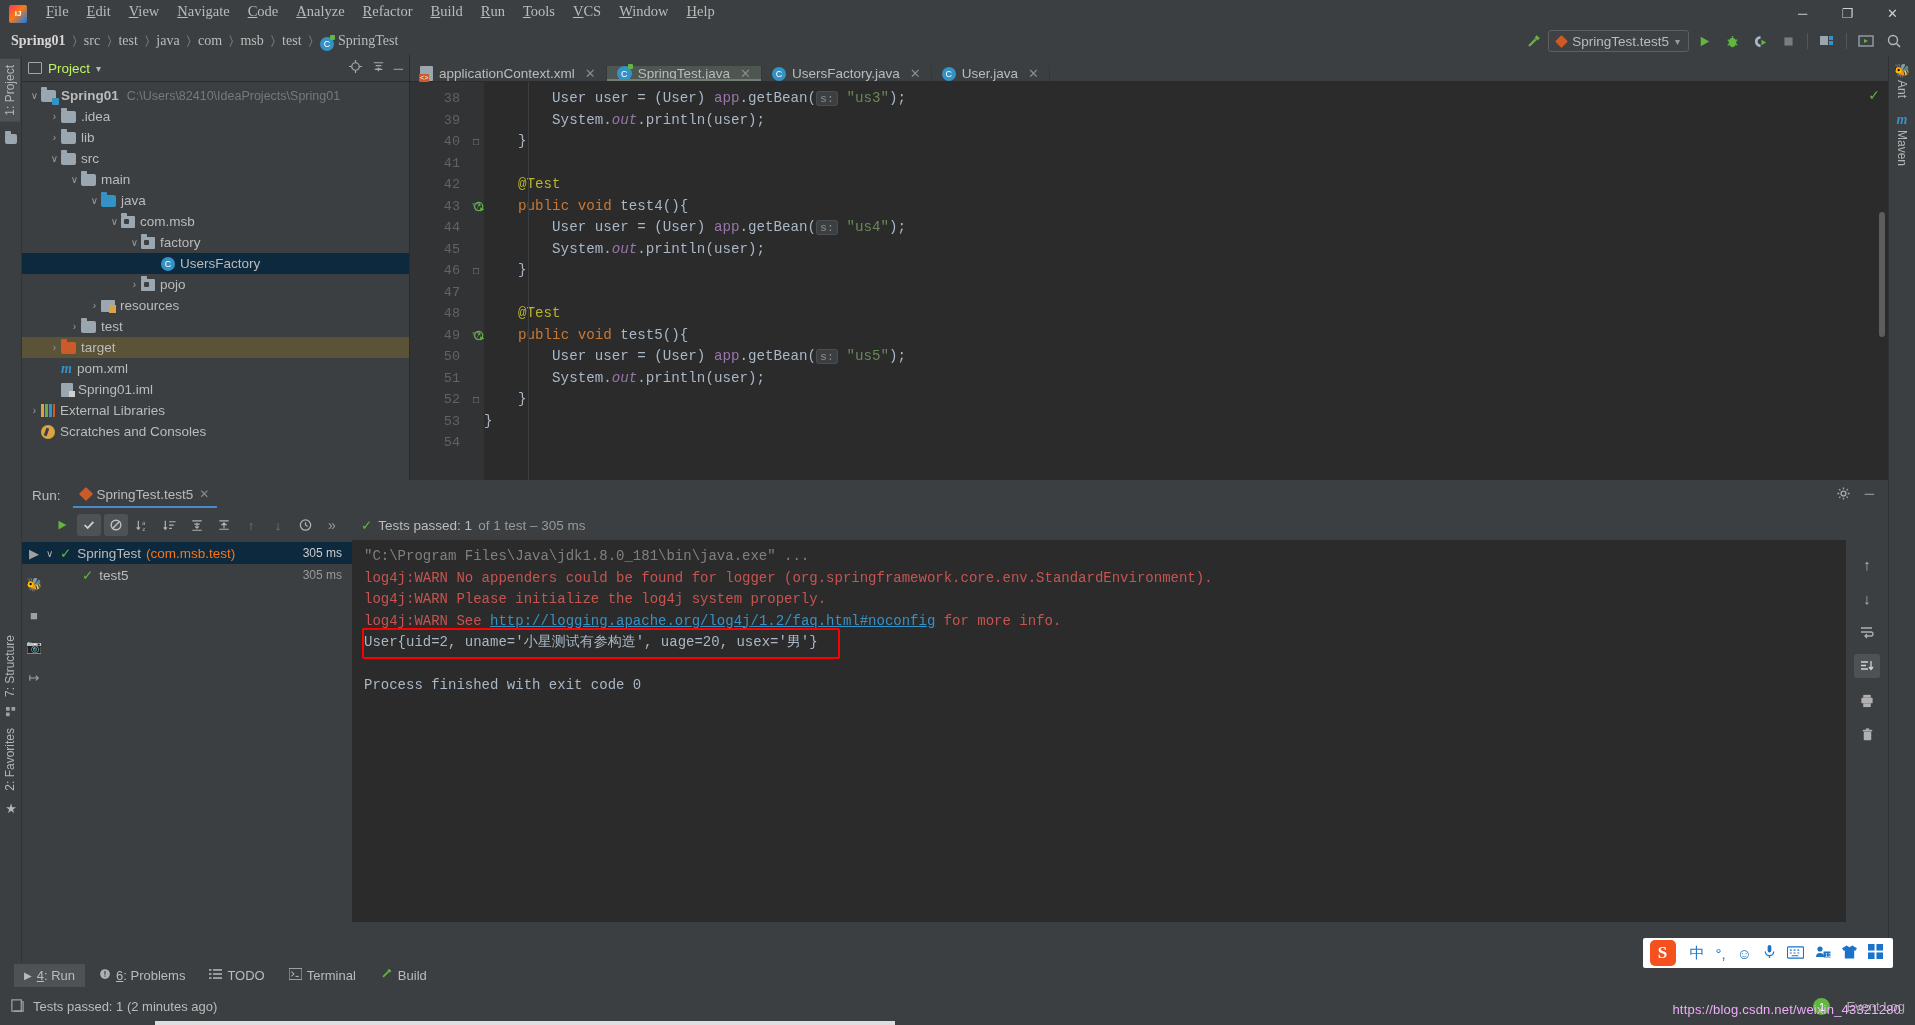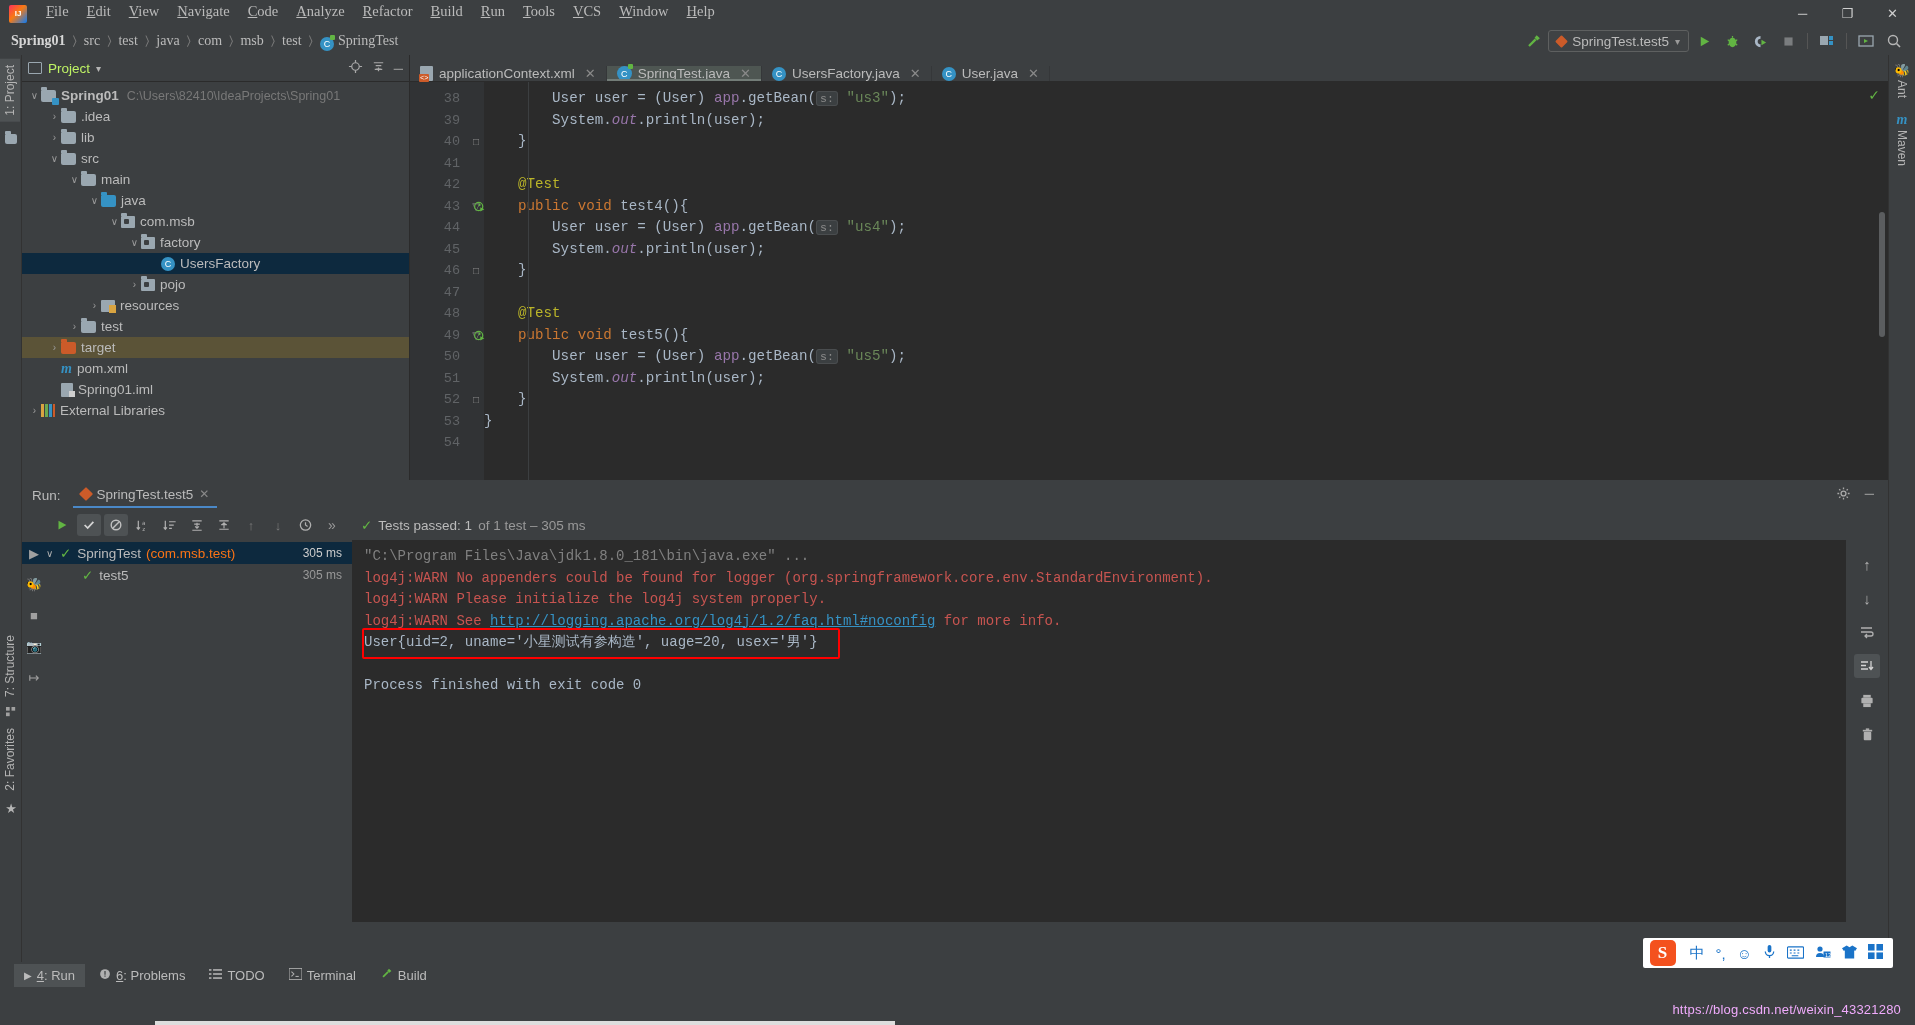--- a/index.html
+++ b/index.html
@@ -534,20 +534,27 @@
             <span class="iml-ico"></span>
           </span>
           <span class="node-label">Spring01.iml</span>
         </div>
         <div class="node" style="padding-left: 6px;">
           <span class="arrow">›</span>
           <span class="node-ico">
             <span class="lib-ico"></span>
           </span>
           <span class="node-label">External Libraries</span>
+        </div>
+        <div class="node" style="padding-left: 6px;">
+          <span class="arrow"></span>
+          <span class="node-ico">
+            <span class="scratch-ico"></span>
+          </span>
+          <span class="node-label">Scratches and Consoles</span>
         </div>
       </div>
   </div>
 
   <div class="editor-area">
     <div class="tabs-row" id="etabs">
         <div class="etab">
           <span class="xml-ico"></span>
           <span>applicationContext.xml</span>
           <span class="etab-x">✕</span>
@@ -796,20 +803,33 @@
       </div>
       <div class="btab">
         <span><svg width="13" height="13" viewBox="0 0 16 16">
             <path d="M11 2 L14 5 L11.5 7 L9 4.5 Z" fill="#62b543"></path>
             <path d="M9.2 5.2 L3 11.5 L4.5 13 L10.8 6.8 Z" fill="#62b543"></path>
           </svg></span>
         <span>Build</span>
       </div>
     </div>
 
+  <div class="statusbar">
+    <span>
+      <svg width="15" height="15" viewBox="0 0 16 16">
+          <rect x="2" y="2" width="10" height="12" fill="none" stroke="#a9a9a9" stroke-width="1.2"></rect>
+          <path d="M12 4 L14 4 L14 14 L4 14" stroke="#a9a9a9" stroke-width="1.2" fill="none"></path>
+        </svg>
+    </span>
+    <span>Tests passed: 1 (2 minutes ago)</span>
+    <div class="status-right">
+      <span class="evt-badge">1</span>
+      <span>Event Log</span>
+    </div>
+  </div>
 
   <div class="ime" id="ime">
       <div class="ime-logo">S</div>
       <span class="ime-i">中</span>
       <span class="ime-i">°,</span>
       <span class="ime-i">☺</span>
       <span class="ime-i"><svg width="13" height="15" viewBox="0 0 14 16">
           <rect x="5" y="1" width="4" height="8" rx="2" fill="#1a73c8"></rect>
           <path d="M2.5 8 A4.5 4.5 0 0 0 11.5 8 M7 12.5 L7 15" stroke="#1a73c8" stroke-width="1.4" fill="none"></path>
         </svg></span>

